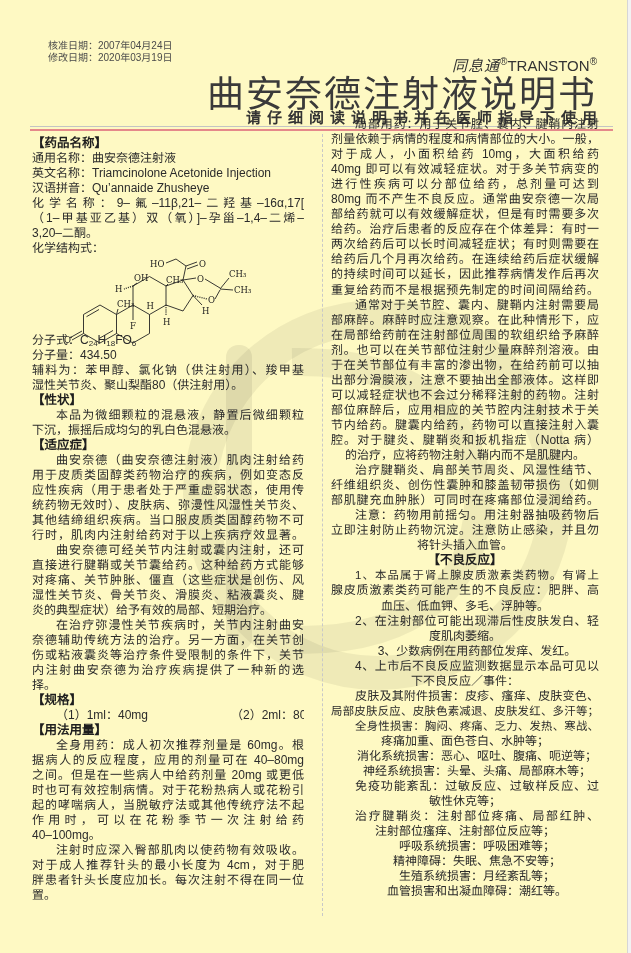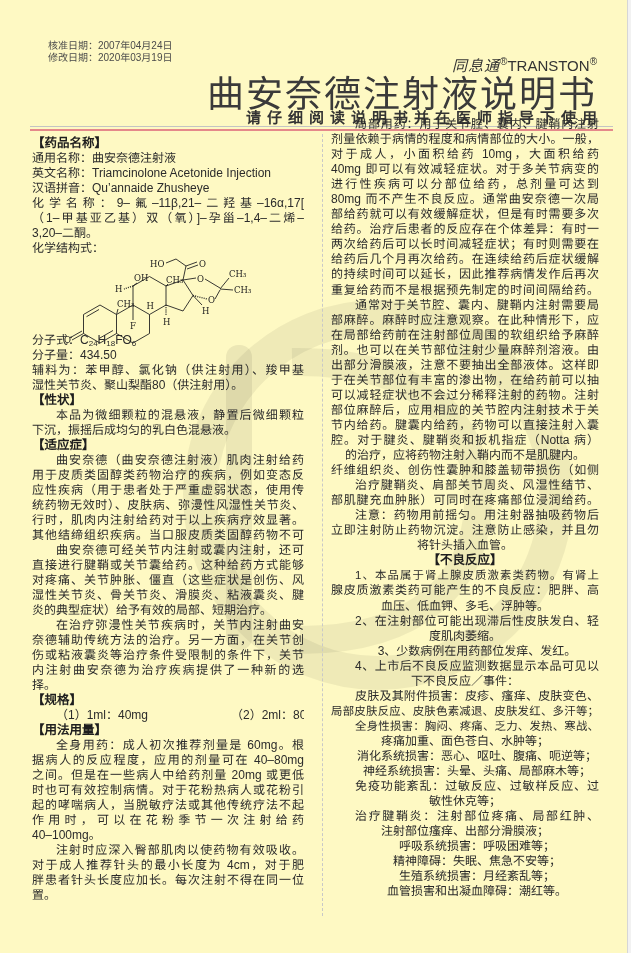--- a/index.html
+++ b/index.html
@@ -122,22 +122,22 @@
     <div class="ln h">【性状】</div>
     <div class="ln j ind">本品为微细颗粒的混悬液，静置后微细颗粒</div>
     <div class="ln">下沉，振摇后成均匀的乳白色混悬液。</div>
 
     <div class="ln h">【适应症】</div>
     <div>
       <div class="ln j ind">曲安奈德（曲安奈德注射液）肌肉注射给药</div>
       <div class="ln j">用于皮质类固醇类药物治疗的疾病，例如变态反</div>
       <div class="ln j">应性疾病（用于患者处于严重虚弱状态，使用传</div>
       <div class="ln j">统药物无效时）、皮肤病、弥漫性风湿性关节炎、</div>
+      <div class="ln j">其他结缔组织疾病。当口服皮质类固醇药物不可</div>
       <div class="ln j">行时，肌肉内注射给药对于以上疾病疗效显著。</div>
-      <div class="ln j">其他结缔组织疾病。当口服皮质类固醇药物不可</div>
     </div>
     <div>
       <div class="ln j ind">曲安奈德可经关节内注射或囊内注射，还可</div>
       <div class="ln j">直接进行腱鞘或关节囊给药。这种给药方式能够</div>
       <div class="ln j">对疼痛、关节肿胀、僵直（这些症状是创伤、风</div>
       <div class="ln j">湿性关节炎、骨关节炎、滑膜炎、粘液囊炎、腱</div>
       <div class="ln">炎的典型症状）给予有效的局部、短期治疗。</div>
     </div>
     <div>
       <div class="ln j ind">在治疗弥漫性关节疾病时，关节内注射曲安</div>
@@ -184,31 +184,31 @@
       <div class="ln j">两次给药后可以长时间减轻症状；有时则需要在</div>
       <div class="ln j">给药后几个月再次给药。在连续给药后症状缓解</div>
       <div class="ln j">的持续时间可以延长，因此推荐病情发作后再次</div>
       <div class="ln j">重复给药而不是根据预先制定的时间间隔给药。</div>
     </div>
     <div>
       <div class="ln j ind">通常对于关节腔、囊内、腱鞘内注射需要局</div>
       <div class="ln j">部麻醉。麻醉时应注意观察。在此种情形下，应</div>
       <div class="ln j">在局部给药前在注射部位周围的软组织给予麻醉</div>
       <div class="ln j">剂。也可以在关节部位注射少量麻醉剂溶液。由</div>
+      <div class="ln j">于在关节部位有丰富的渗出物，在给药前可以抽</div>
       <div class="ln j">出部分滑膜液，注意不要抽出全部液体。这样即</div>
-      <div class="ln j">于在关节部位有丰富的渗出物，在给药前可以抽</div>
       <div class="ln j">可以减轻症状也不会过分稀释注射的药物。注射</div>
       <div class="ln j">部位麻醉后，应用相应的关节腔内注射技术于关</div>
       <div class="ln j">节内给药。腱囊内给药，药物可以直接注射入囊</div>
       <div class="ln j">腔。对于腱炎、腱鞘炎和扳机指症（Notta 病）</div>
       <div class="ln">的治疗，应将药物注射入鞘内而不是肌腱内。</div>
     </div>
     <div>
+      <div class="ln j ind">治疗腱鞘炎、肩部关节周炎、风湿性结节、</div>
       <div class="ln j">纤维组织炎、创伤性囊肿和膝盖韧带损伤（如侧</div>
-      <div class="ln j ind">治疗腱鞘炎、肩部关节周炎、风湿性结节、</div>
       <div class="ln j">部肌腱充血肿胀）可同时在疼痛部位浸润给药。</div>
     </div>
     <div>
       <div class="ln j ind">注意：药物用前摇匀。用注射器抽吸药物后</div>
       <div class="ln j">立即注射防止药物沉淀。注意防止感染，并且勿</div>
       <div class="ln">将针头插入血管。</div>
     </div>
 
     <div class="ln h">【不良反应】</div>
     <div>
@@ -230,20 +230,20 @@
     <div>
       <div class="ln j ind">皮肤及其附件损害：皮疹、瘙痒、皮肤变色、</div>
       <div class="ln j tight">局部皮肤反应、皮肤色素减退、皮肤发红、多汗等；</div>
       <div class="ln j ind tight">全身性损害：胸闷、疼痛、乏力、发热、寒战、</div>
       <div class="ln">疼痛加重、面色苍白、水肿等；</div>
       <div class="ln ind">消化系统损害：恶心、呕吐、腹痛、呃逆等；</div>
       <div class="ln ind">神经系统损害：头晕、头痛、局部麻木等；</div>
       <div class="ln j ind">免疫功能紊乱：过敏反应、过敏样反应、过</div>
       <div class="ln">敏性休克等；</div>
       <div class="ln j ind">治疗腱鞘炎：注射部位疼痛、局部红肿、</div>
-      <div class="ln">注射部位瘙痒、出部分滑膜液；</div>
+      <div class="ln">注射部位瘙痒、注射部位反应等；</div>
       <div class="ln ind">呼吸系统损害：呼吸困难等；</div>
       <div class="ln ind">精神障碍：失眠、焦急不安等；</div>
       <div class="ln ind">生殖系统损害：月经紊乱等；</div>
       <div class="ln ind">血管损害和出凝血障碍：潮红等。</div>
     </div>
   </div>
 </div>
 
 </body></html>

